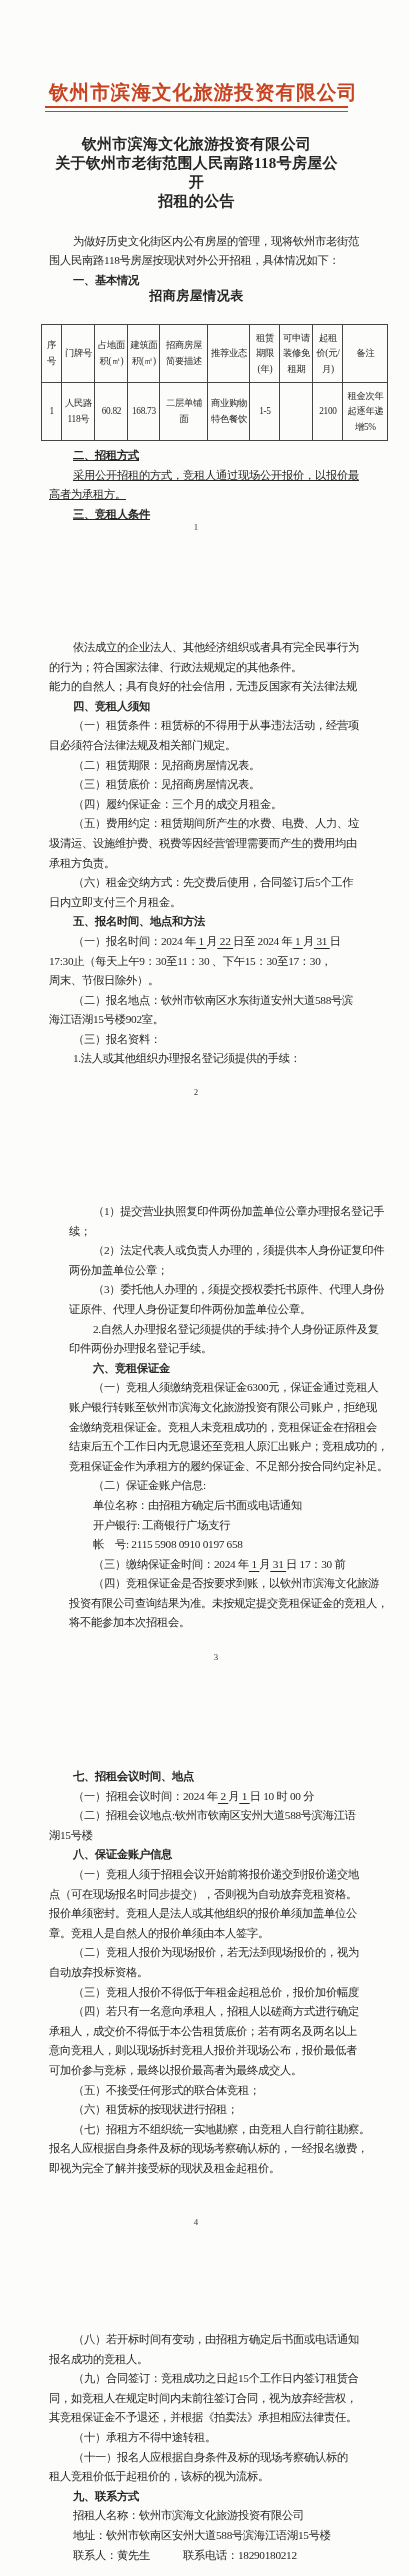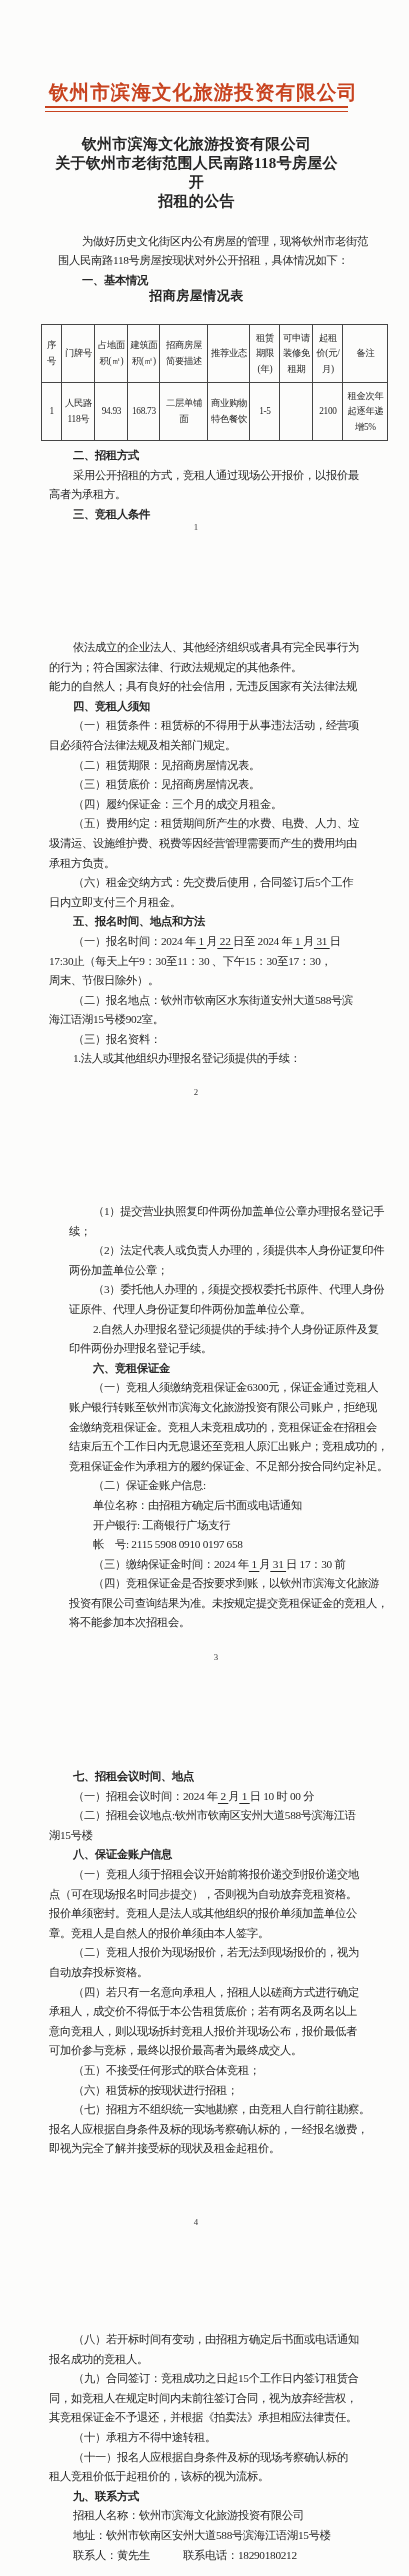--- a/index.html
+++ b/index.html
@@ -27,31 +27,31 @@
   .line.bold{font-weight:700;font-family:"Liberation Sans","DejaVu Sans",sans-serif;}
   .u{text-decoration:underline;text-underline-offset:2.6px;}
   .pagenum{position:absolute;bottom:33px;left:0;right:0;text-align:center;font-size:8.8px;color:#3a3a3a;letter-spacing:0;}
 
   
   .letterhead{margin-top:81px;text-align:center;color:var(--accent);
     font-size:19.6px;font-weight:700;letter-spacing:1px;line-height:23px;white-space:nowrap;}
   .rule-thick{height:2.1px;background:var(--accent);margin:2.1px -3.6px 2.6px;}
   .rule-thin{height:1px;background:var(--accent);margin:0 -3.6px;}
   .doc-title{margin-top:23px;text-align:center;font-weight:700;font-size:15px;line-height:19px;letter-spacing:0.3px;}
-  .intro{margin-top:21px;margin-left:9px;}
+  .intro{margin-top:21px;}
   .table-caption{margin-top:-3.6px;text-align:center;font-size:13px;line-height:17.5px;font-weight:600;letter-spacing:0.5px;}
   table.house{border-collapse:collapse;table-layout:fixed;width:347px;margin:20px 0 0 -8.2px;}
   table.house th,table.house td{
     border:0.5px solid #454545;text-align:center;vertical-align:middle;
     padding:0 1.5px;font-weight:400;font-size:9.3px;line-height:15.5px;letter-spacing:-0.3px;
     overflow:hidden;word-break:break-all;
   }
   table.house thead tr{height:58px;}
   table.house tbody tr{height:58px;}
-  .after-table{margin-top:4.6px;}
+  .after-table{margin-top:4.6px;text-decoration:underline;}
 </style>
 </head>
 <body>
 
 <div class="doc">
 
   <div class="page">
     <div class="letterhead">钦州市滨海文化旅游投资有限公司</div>
     <div class="rule-thick"></div>
     <div class="rule-thin"></div>
@@ -91,21 +91,21 @@
               <th>租赁期限(年)</th>
               <th>可申请装修免租期</th>
               <th>起租价(元/月)</th>
               <th>备注</th>
             </tr>
           </thead>
           <tbody>
             <tr>
               <td>1</td>
               <td>人民路118号</td>
-              <td>94.93</td>
+              <td>60.82</td>
               <td>168.73</td>
               <td>二层单铺面</td>
               <td>商业购物 特色餐饮</td>
               <td>1-5</td>
               <td></td>
               <td>2100</td>
               <td>租金次年起逐年递增5%</td>
             </tr>
           </tbody>
         </table>
@@ -181,20 +181,21 @@
         <div class="line ind"><span>（一）招租会议时间：2024 年</span><span class="u"> 2 </span><span>月</span><span class="u"> 1 </span><span>日 10 时 00 分</span></div>
         <div class="line ind">（二）招租会议地点:钦州市钦南区安州大道588号滨海江语</div>
         <div class="line">湖15号楼</div>
         <div class="line bold ind">八、保证金账户信息</div>
         <div class="line ind">（一）竞租人须于招租会议开始前将报价递交到报价递交地</div>
         <div class="line">点（可在现场报名时同步提交），否则视为自动放弃竞租资格。</div>
         <div class="line">报价单须密封。竞租人是法人或其他组织的报价单须加盖单位公</div>
         <div class="line">章。竞租人是自然人的报价单须由本人签字。</div>
         <div class="line ind">（二）竞租人报价为现场报价，若无法到现场报价的，视为</div>
         <div class="line">自动放弃投标资格。</div>
+        <div class="line ind">（三）竞租人报价不得低于年租金起租总价，报价加价幅度</div>
         <div class="line ind">（四）若只有一名意向承租人，招租人以磋商方式进行确定</div>
         <div class="line">承租人，成交价不得低于本公告租赁底价；若有两名及两名以上</div>
         <div class="line">意向竞租人，则以现场拆封竞租人报价并现场公布，报价最低者</div>
         <div class="line">可加价参与竞标，最终以报价最高者为最终成交人。</div>
         <div class="line ind">（五）不接受任何形式的联合体竞租；</div>
         <div class="line ind">（六）租赁标的按现状进行招租；</div>
         <div class="line ind">（七）招租方不组织统一实地勘察，由竞租人自行前往勘察。</div>
         <div class="line">报名人应根据自身条件及标的现场考察确认标的，一经报名缴费，</div>
         <div class="line">即视为完全了解并接受标的现状及租金起租价。</div>
       </div>

